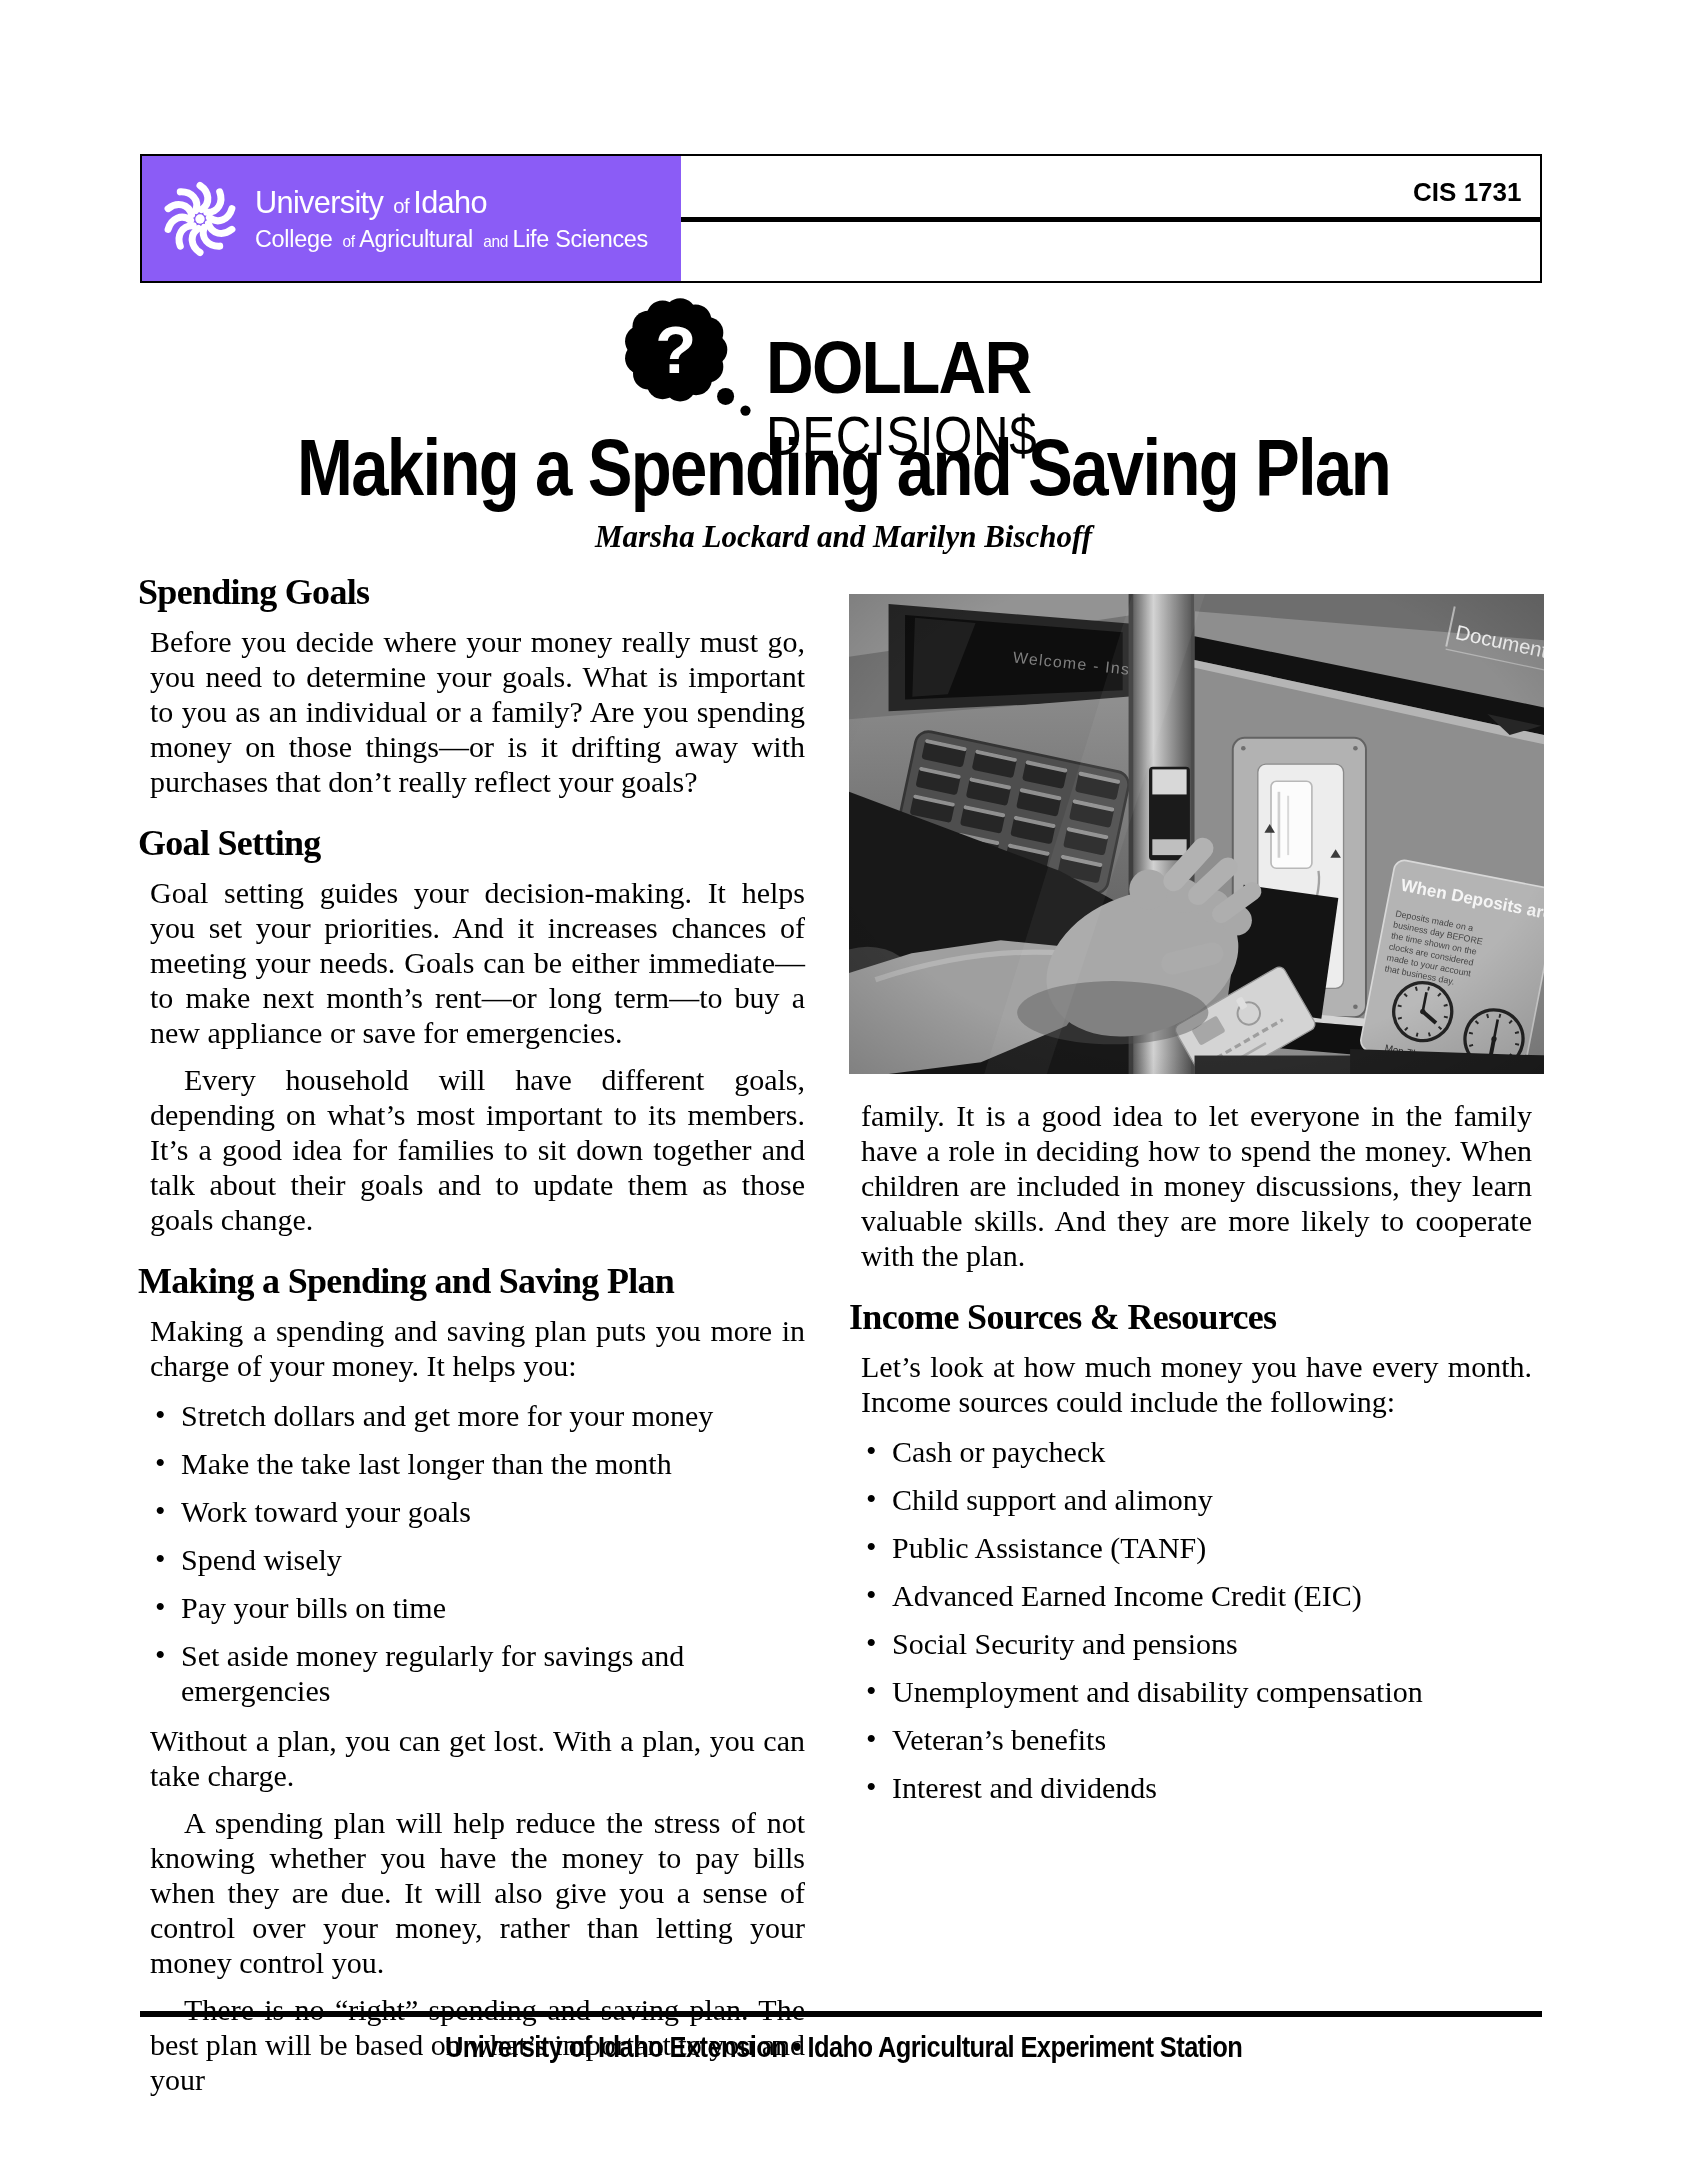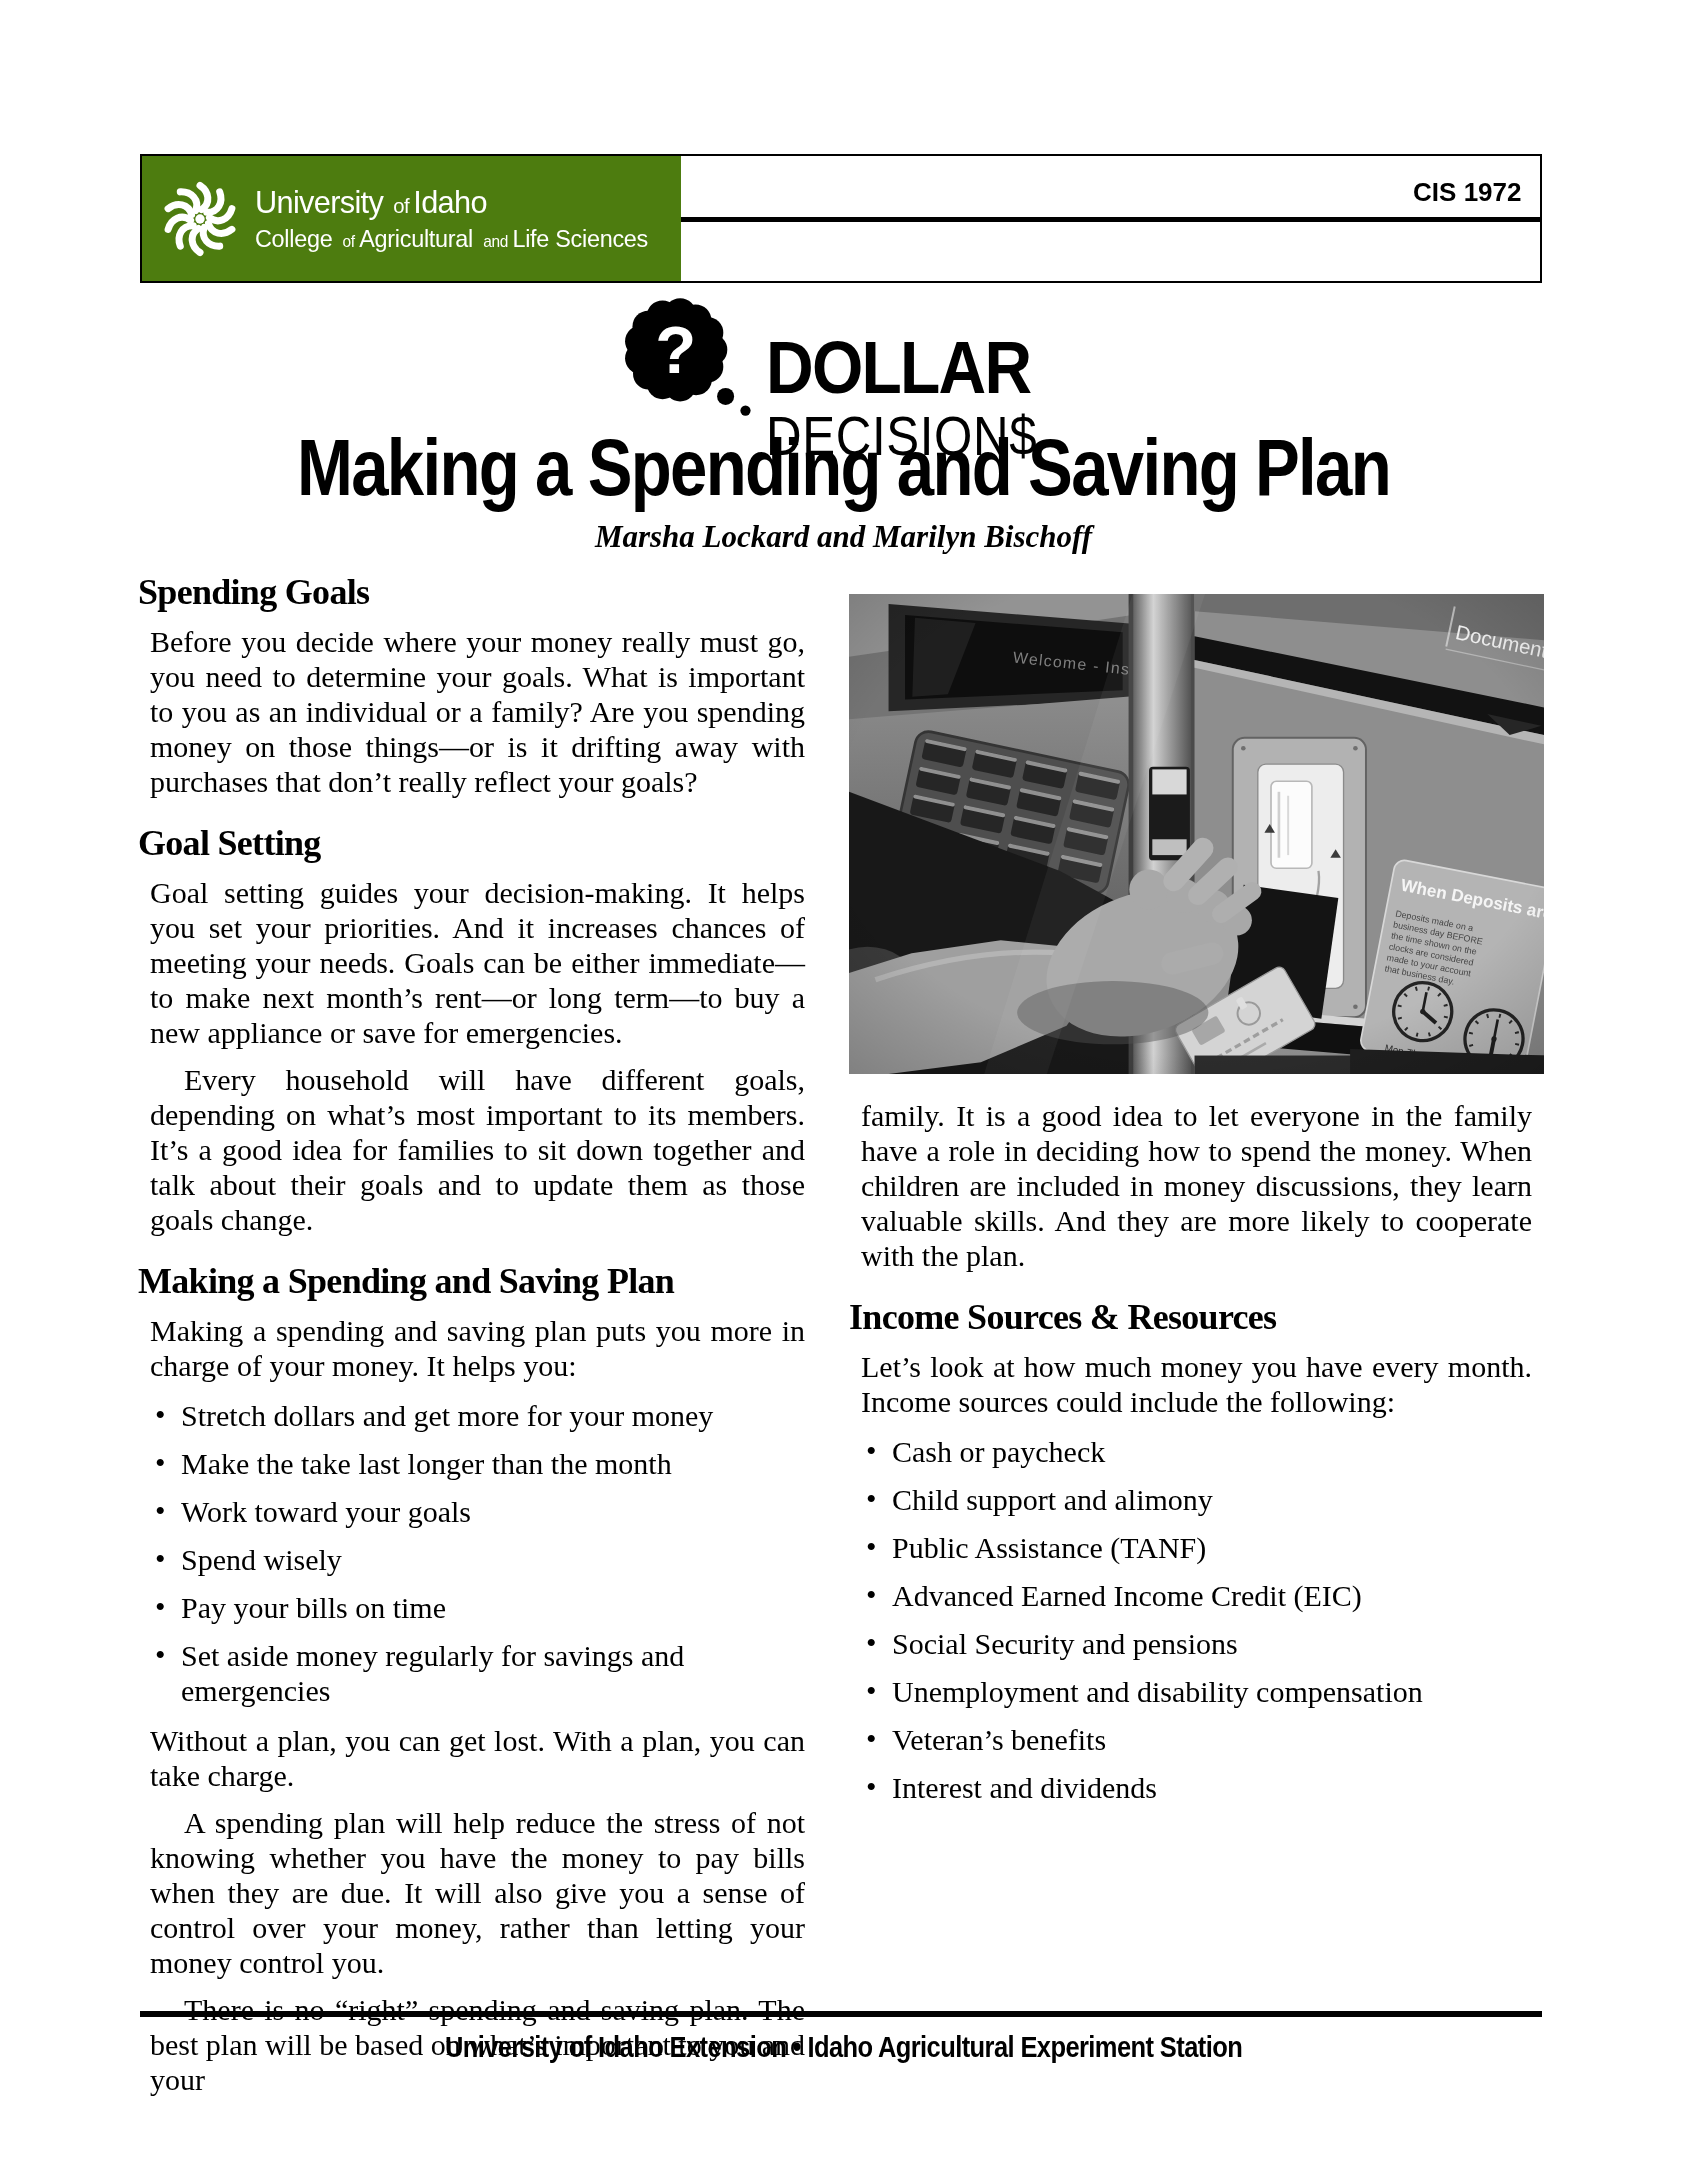--- a/index.html
+++ b/index.html
@@ -2,21 +2,21 @@
 <html style="font-size:10.5px"><head>
 <meta charset="utf-8">
 <style>
   html,body{margin:0;padding:0;background:#d9d9d9;}
   .page{position:relative;width:1687px;height:2183px;background:#ffffff;color:#000;
         font-family:"Liberation Serif","DejaVu Serif",serif;overflow:hidden;}
 
   
   .masthead{position:absolute;left:140px;top:154px;width:1402px;height:129px;
             border:2.6px solid #000;box-sizing:border-box;display:flex;background:#fff;}
-  .mast-black{width:539px;height:100%;background:#4d7c0f;color:#fff;display:flex;align-items:center;
+  .mast-black{width:539px;height:100%;background:#8b5cf6;color:#fff;display:flex;align-items:center;
               padding-left:18.5px;box-sizing:border-box;font-family:"Liberation Sans",sans-serif;}
   .uid-mark{width:78px;height:78px;flex:none;margin-right:16px;}
   .uid-lines{transform:scaleX(.96);transform-origin:left center;white-space:nowrap;}
   .uid-l1{font-size:32px;letter-spacing:-0.7px;}
   .uid-l2{font-size:24.4px;margin-top:4px;letter-spacing:-0.3px;}
   .uid-sm{font-size:.66em;margin:0 4.6px;}
   .uid-w{margin-right:6px;}
   .mast-right{flex:1;position:relative;}
   .cis{position:absolute;top:21px;right:18.5px;font:700 26px "Liberation Sans",sans-serif;}
   .mast-rule{position:absolute;left:0;right:0;top:61px;height:4.6px;background:#000;}
@@ -83,21 +83,21 @@
       <div class="uid-lines">
         <div class="uid-l1">
           <span class="uid-w">University</span><span class="uid-sm">of</span><span>Idaho</span>
         </div>
         <div class="uid-l2">
           <span class="uid-w">College</span><span class="uid-sm">of</span><span class="uid-w">Agricultural</span><span class="uid-sm">and</span><span>Life Sciences</span>
         </div>
       </div>
     </div>
     <div class="mast-right">
-      <div class="cis">CIS 1972</div>
+      <div class="cis">CIS 1731</div>
       <div class="mast-rule"></div>
     </div>
   </div>
 
   <div class="dd-row">
     <svg class="dd-cloud" viewBox="0 0 250 220">
       <g fill="#000">
         <circle cx="175" cy="100" r="28"></circle>
           <circle cx="168" cy="130" r="28"></circle>
           <circle cx="148" cy="152" r="28"></circle>

